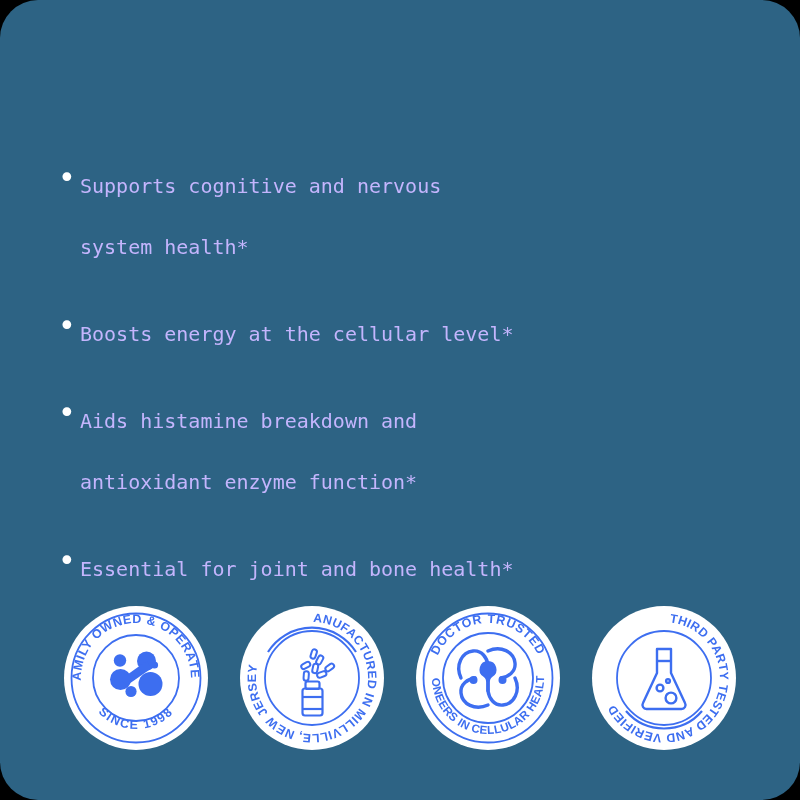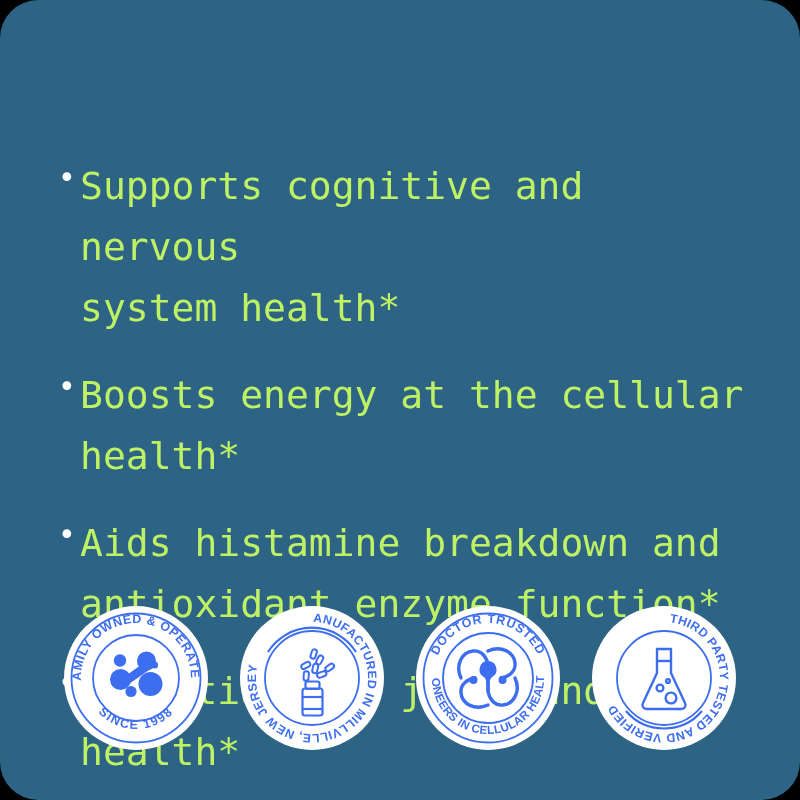--- a/index.html
+++ b/index.html
@@ -40,22 +40,22 @@
     flex: 0 0 auto;
     width: 22px;
     color: #ffffff;
     font-size: 30px;
     line-height: 44px;
     text-align: left;
     font-family: "DejaVu Sans", "Liberation Sans", sans-serif;
   }
   .benefit-text {
     flex: 1 1 auto;
-    color: #bef264;
-    font-size: 38px;
+    color: #c4b5fd;
+    font-size: 20px;
     line-height: 61px;
     letter-spacing: 0px;
     white-space: pre-line;
     font-family: "DejaVu Sans Mono", "Liberation Mono", monospace;
   }
 
   
   #badges {
     position: absolute;
     left: 0;
@@ -87,21 +87,21 @@
   <div id="benefits">
 
     <div class="benefit">
       <span class="bullet">•</span>
       <span class="benefit-text">Supports cognitive and nervous
 system health*</span>
     </div>
 
     <div class="benefit">
       <span class="bullet">•</span>
-      <span class="benefit-text">Boosts energy at the cellular health*</span>
+      <span class="benefit-text">Boosts energy at the cellular level*</span>
     </div>
 
     <div class="benefit">
       <span class="bullet">•</span>
       <span class="benefit-text">Aids histamine breakdown and
 antioxidant enzyme function*</span>
     </div>
 
     <div class="benefit">
       <span class="bullet">•</span>

